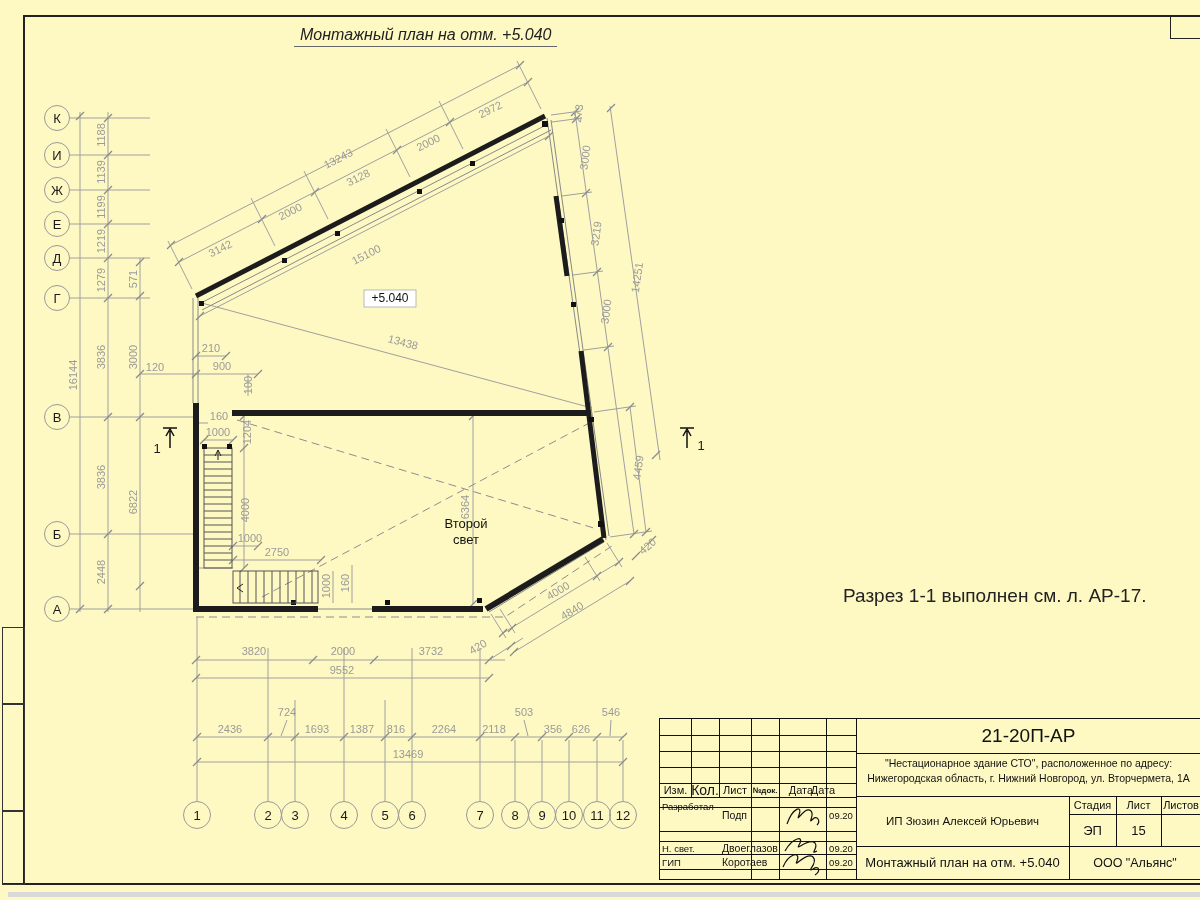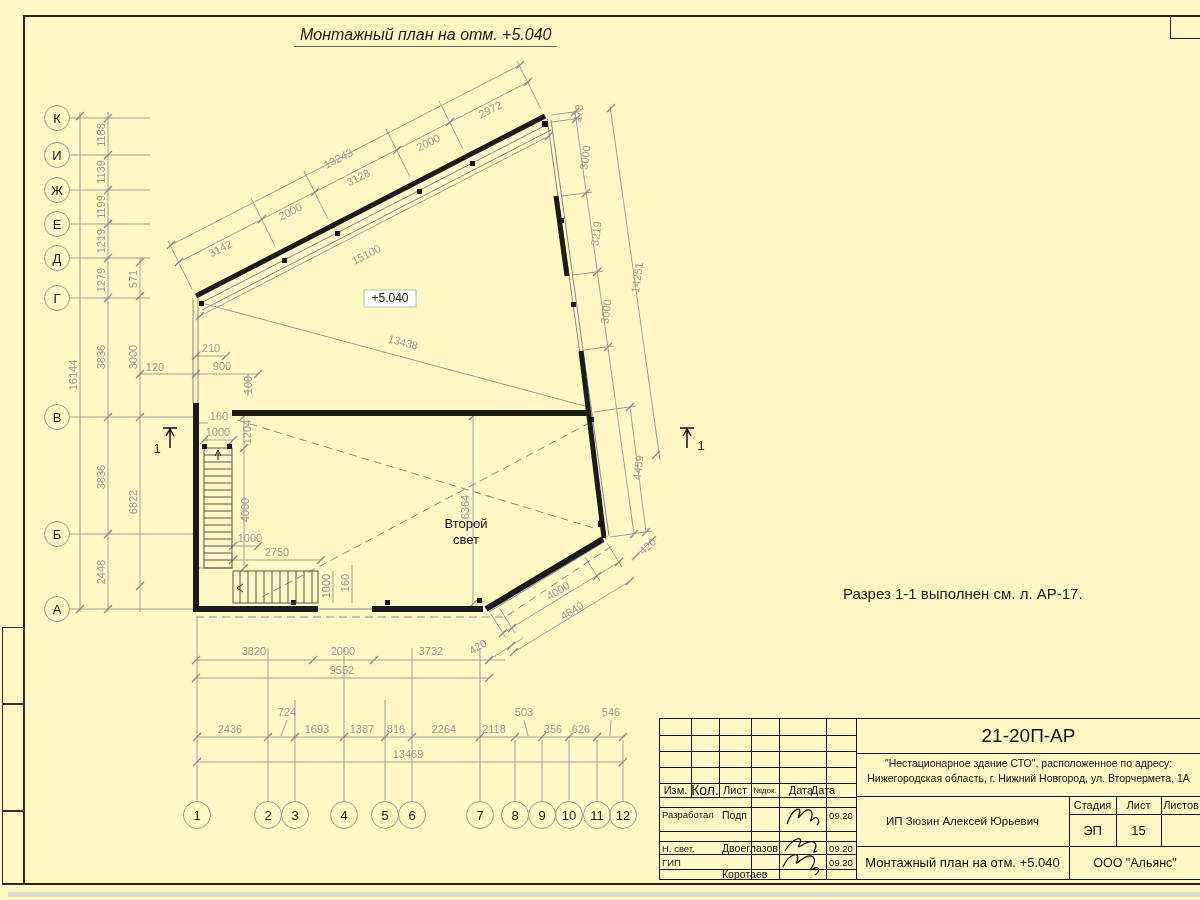--- a/index.html
+++ b/index.html
@@ -5,21 +5,21 @@
   html,body{margin:0;padding:0;background:#fff;}
   .sheet{position:relative;width:1200px;height:900px;background:#fef9c3;overflow:hidden;
          font-family:"Liberation Sans",sans-serif;}
   .abs{position:absolute;}
   svg text{font-family:"Liberation Sans",sans-serif;}
   .dim{font-size:11px;fill:#9a9a9a;}
   .axis{font-size:13px;fill:#1a1a1a;}
   .blk{font-size:12px;fill:#111;}
   .plan-title{font-size:16px;font-style:italic;color:#222;border-bottom:1px solid #666;
               padding:0 6px 2px 6px;white-space:nowrap;}
-  .note{font-size:15px;color:#222;white-space:nowrap;text-align:right;}
+  .note{font-size:19px;color:#222;white-space:nowrap;text-align:right;}
   
   .frame-left{left:23px;top:15px;width:0;height:869px;border-left:2px solid #222;}
   .frame-top{left:23px;top:15px;width:1177px;height:0;border-top:2px solid #222;}
   .frame-bottom{left:2px;top:883px;width:1198px;height:0;border-top:2px solid #222;}
   .corner-box{left:1170px;top:16px;width:30px;height:22px;border-left:1.5px solid #222;
               border-bottom:1.5px solid #222;}
   .side-box{left:2px;width:21px;border:1px solid #333;}
   .shadow{left:8px;top:892px;width:1192px;height:5px;background:#d9d9d9;}
   
   .tb{left:659px;top:718px;width:541px;height:162px;border-left:1.5px solid #111;
@@ -289,32 +289,32 @@
     <div class="hline hv" style="left:196px;top:77px;width:345px;"></div>
     <div class="hline hv" style="left:196px;top:127px;width:345px;"></div>
     <div class="vline hv" style="left:409px;top:77px;height:83px;"></div>
     <div class="vline" style="left:456px;top:77px;height:50px;"></div>
     <div class="vline" style="left:501px;top:77px;height:50px;"></div>
     <div class="hline" style="left:409px;top:95px;width:132px;"></div>
 
     <div class="cell ctr" style="left:0;top:64px;width:31px;height:14px;font-size:11px;">Изм.</div>
     <div class="cell ctr" style="left:31px;top:64px;width:28px;height:14px;font-size:14px;">Кол.</div>
     <div class="cell ctr" style="left:59px;top:64px;width:32px;height:14px;font-size:11px;">Лист</div>
-    <div class="cell ctr" style="left:91px;top:64px;width:28px;height:14px;font-size:8px;">№док.</div>
+    <div class="cell ctr" style="left:91px;top:64px;width:28px;height:14px;font-size:8px;font-weight:bold;">№док.</div>
     <div class="cell ctr" style="left:119px;top:64px;width:47px;height:14px;font-size:11px;">Дата.</div>
     <div class="cell ctr" style="left:148px;top:64px;width:30px;height:14px;font-size:11px;text-align:right;">Дата</div>
 
-    <div class="cell" style="left:2px;top:90px;width:60px;font-size:9.5px;">Разработал</div>
+    <div class="cell" style="left:2px;top:82px;width:60px;font-size:9.5px;">Разработал</div>
     <div class="cell" style="left:62px;top:90px;width:58px;font-size:10.5px;">Подп</div>
     <div class="cell ctr" style="left:166px;top:90px;width:30px;height:12px;font-size:9.5px;">09.20</div>
     <div class="cell" style="left:2px;top:124px;width:60px;font-size:9.5px;">Н. свет.</div>
     <div class="cell" style="left:62px;top:123px;width:62px;font-size:10.5px;">Двоеглазов</div>
     <div class="cell ctr" style="left:166px;top:123px;width:30px;height:12px;font-size:9.5px;">09.20</div>
     <div class="cell" style="left:2px;top:138px;width:60px;font-size:9.5px;">ГИП</div>
-    <div class="cell" style="left:62px;top:137px;width:62px;font-size:10.5px;margin-top:12px;">Коротаев</div>
+    <div class="cell" style="left:62px;top:137px;width:62px;font-size:10.5px;">Коротаев</div>
     <div class="cell ctr" style="left:166px;top:137px;width:30px;height:12px;font-size:9.5px;">09.20</div>
 
     <svg style="position:absolute;left:119px;top:80px;" width="47" height="78">
       <path d="M8,25 C14,8 24,6 20,16 C16,26 26,6 32,12 C36,16 28,26 34,20 C38,16 42,22 38,26" stroke="#111" stroke-width="1.2" fill="none"></path>
       <path d="M6,52 C14,38 26,36 20,46 C16,53 30,38 36,44 C40,49 30,56 38,52 M4,68 C10,54 22,52 18,62 C14,70 28,52 34,58 C40,64 26,74 34,70 C40,66 42,72 36,76" stroke="#111" stroke-width="1.2" fill="none"></path>
     </svg>
 
     <div class="cell ctr" style="left:196px;top:0;width:345px;height:34px;font-size:19px;">21-20П-АР</div>
 
     <div class="cell" style="left:196px;top:37px;width:345px;height:40px;font-size:10.5px;text-align:center;line-height:15px;">

